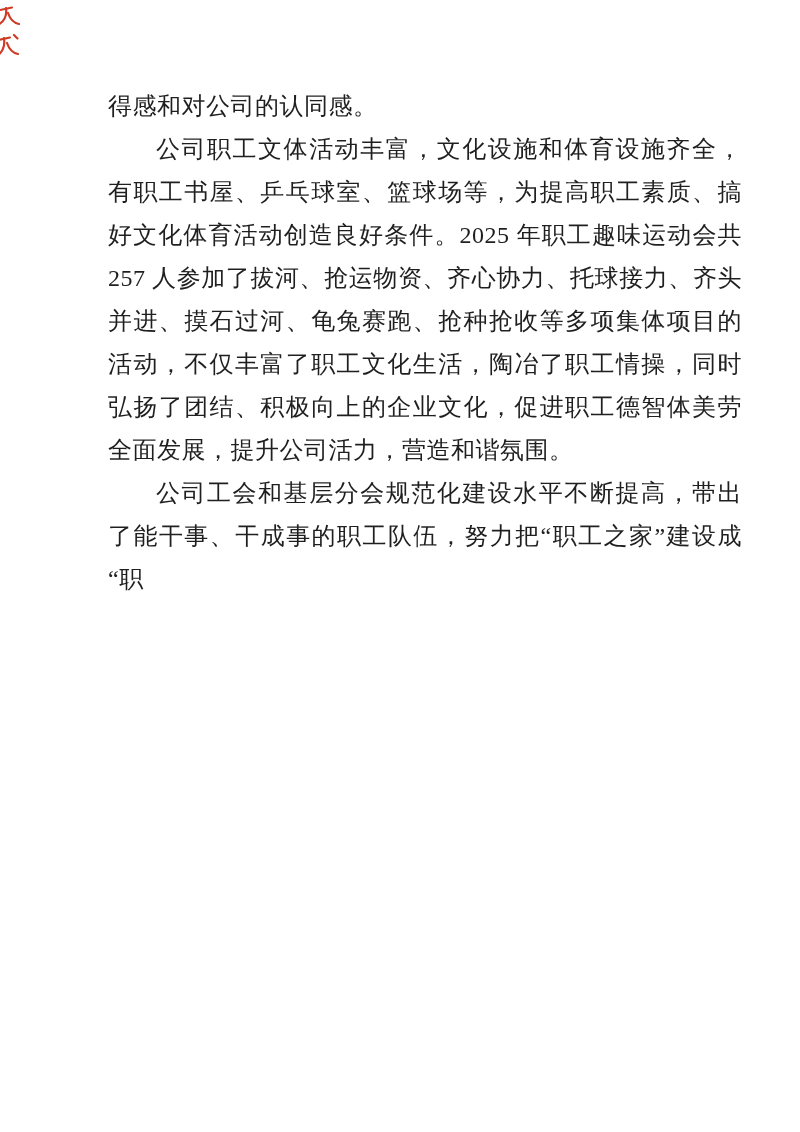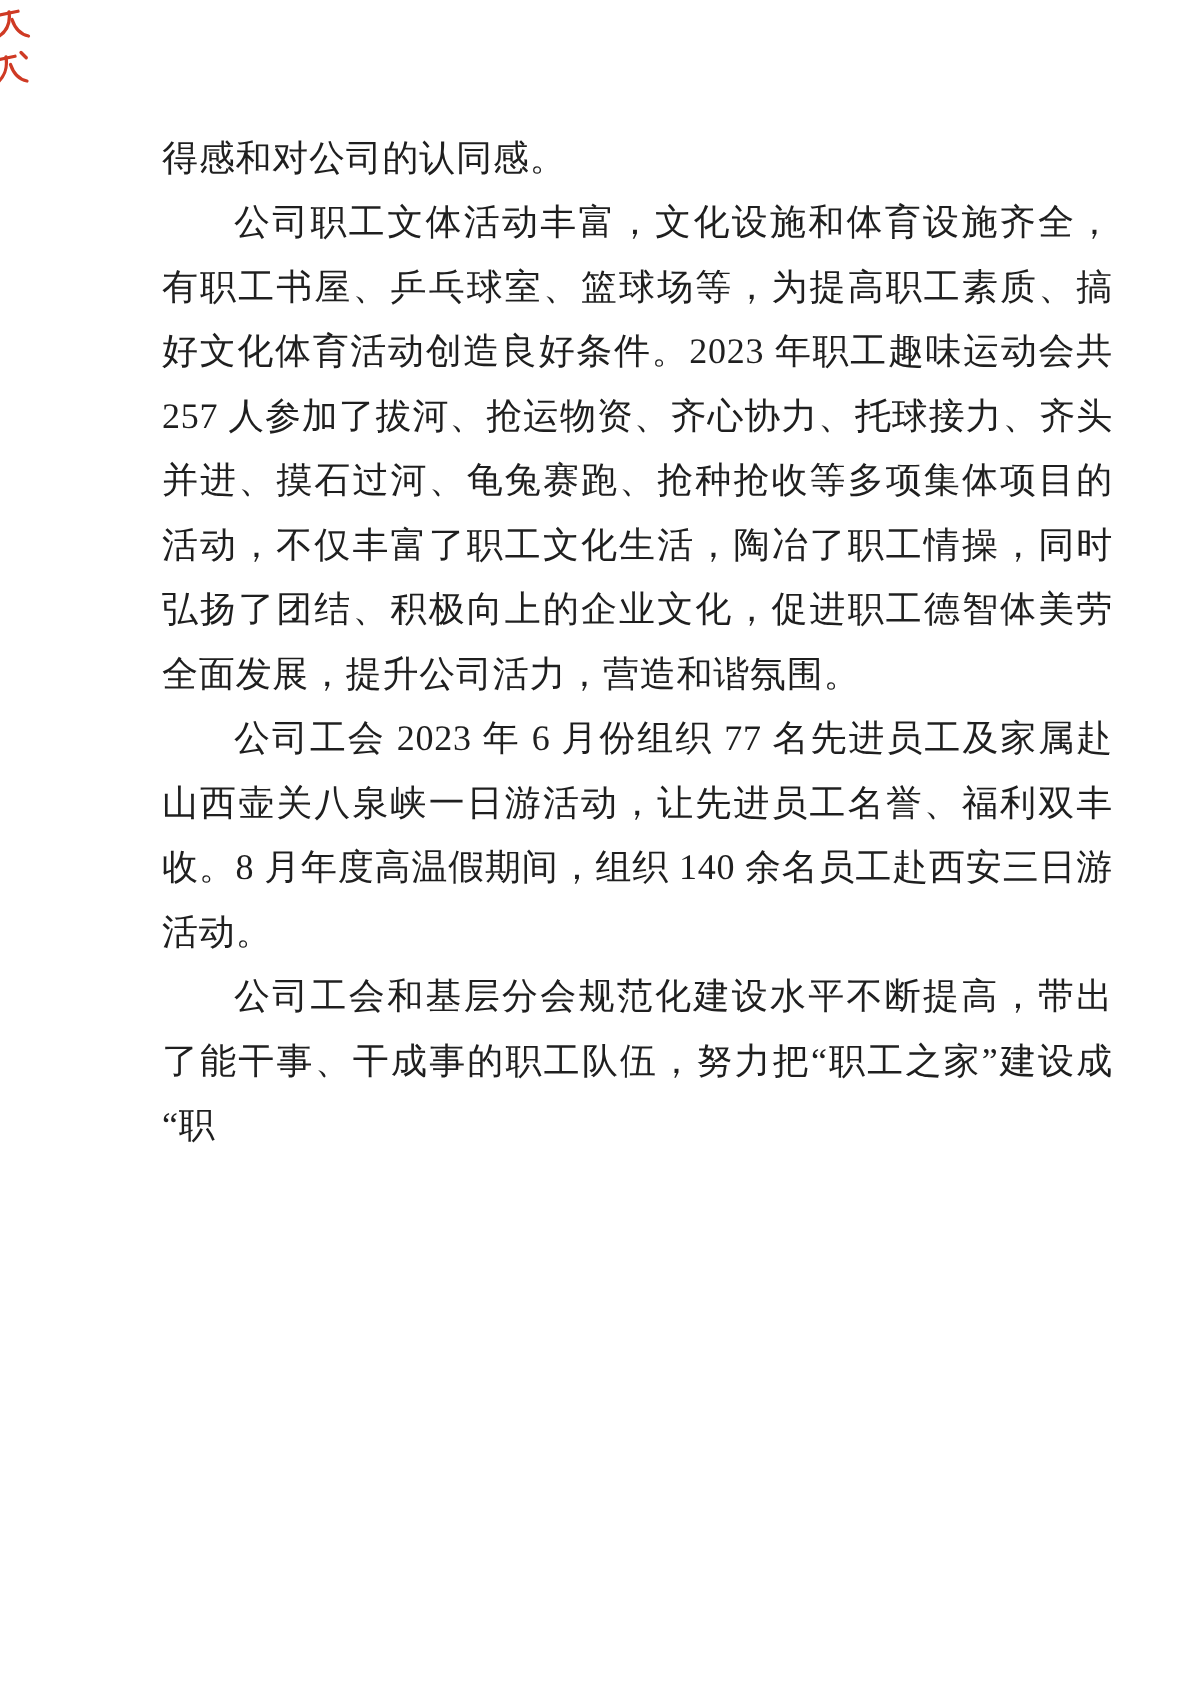--- a/index.html
+++ b/index.html
@@ -78,22 +78,21 @@
         <path d="M19 31 l3.5 3.5"></path>
       </g>
     </svg>
   </div>
 
   <div class="content">
     <p class="continuation">得感和对公司的认同感。</p>
 
 
 
-    <p>公司职工文体活动丰富，文化设施和体育设施齐全，有职工书屋、乒乓球室、篮球场等，为提高职工素质、搞好文化体育活动创造良好条件。2023 年职工趣味运动会共 257 人参加了拔河、抢运物资、齐心协力、托球接力、齐头并进、摸石过河、龟兔赛跑、抢种抢收等多项集体项目的活动，不仅丰富了职工文化生活，陶冶了职工情操，同时弘扬了团结、积极向上的企业文化，促进职工德智体美劳全面发展，提升公司活力，营造和谐氛围。</p>
+    <p>公司职工文体活动丰富，文化设施和体育设施齐全，有职工书屋、乒乓球室、篮球场等，为提高职工素质、搞好文化体育活动创造良好条件。2025 年职工趣味运动会共 257 人参加了拔河、抢运物资、齐心协力、托球接力、齐头并进、摸石过河、龟兔赛跑、抢种抢收等多项集体项目的活动，不仅丰富了职工文化生活，陶冶了职工情操，同时弘扬了团结、积极向上的企业文化，促进职工德智体美劳全面发展，提升公司活力，营造和谐氛围。</p>
 
-    <p>公司工会 2023 年 6 月份组织 77 名先进员工及家属赴山西壶关八泉峡一日游活动，让先进员工名誉、福利双丰收。8 月年度高温假期间，组织 140 余名员工赴西安三日游活动。</p>
 
     <p>公司工会和基层分会规范化建设水平不断提高，带出了能干事、干成事的职工队伍，努力把“职工之家”建设成 “职</p>
   </div>
 
   <div class="page-number">6</div>
 
 </div>
 
 </body></html>

